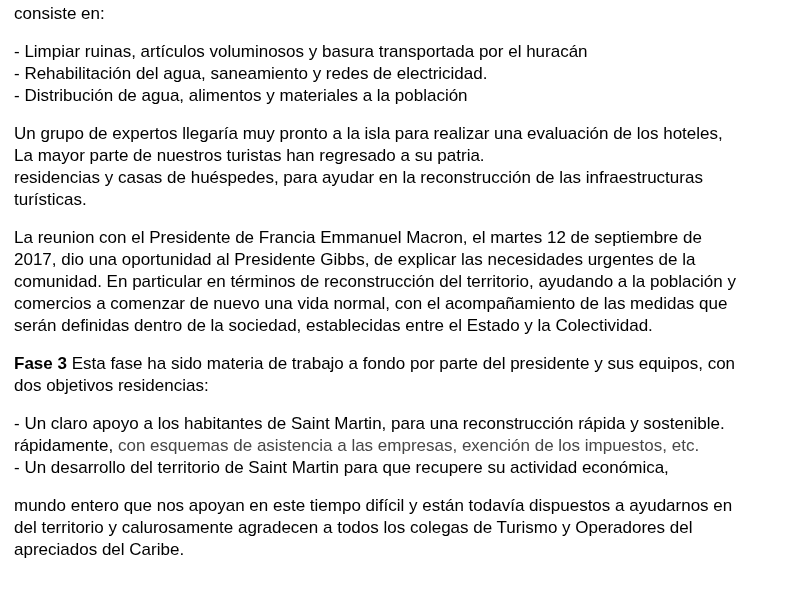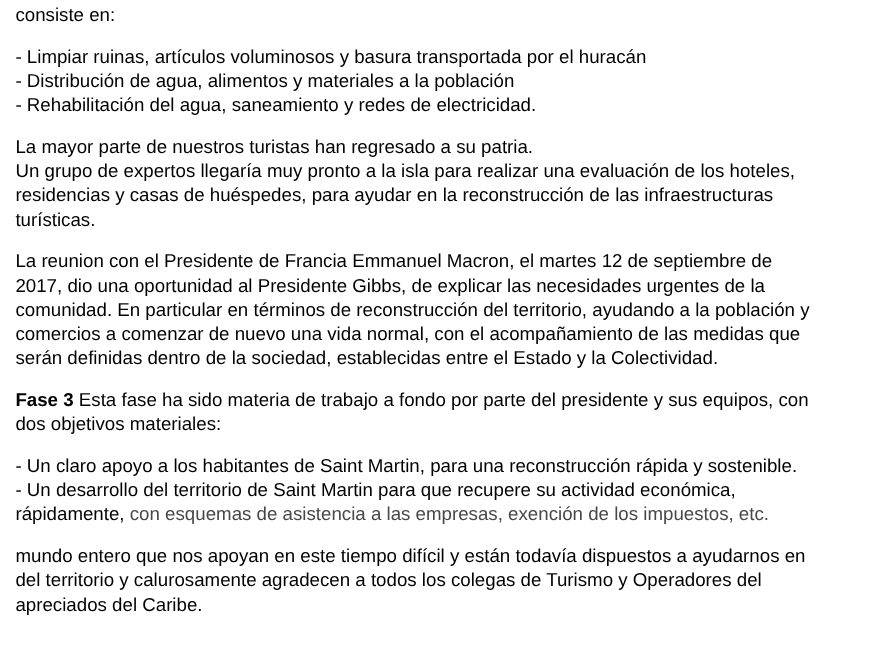--- a/index.html
+++ b/index.html
@@ -36,48 +36,48 @@
 <body>
 
 <div class="page">
 
   <div class="para">
     <div class="line">consiste en:</div>
   </div>
 
   <div class="para">
     <div class="line">- Limpiar ruinas, artículos voluminosos y basura transportada por el huracán</div>
+    <div class="line">- Rehabilitación del agua, saneamiento y redes de electricidad.</div>
     <div class="line">- Distribución de agua, alimentos y materiales a la población</div>
-    <div class="line">- Rehabilitación del agua, saneamiento y redes de electricidad.</div>
   </div>
 
   <div class="para">
+    <div class="line">Un grupo de expertos llegaría muy pronto a la isla para realizar una evaluación de los hoteles,</div>
     <div class="line">La mayor parte de nuestros turistas han regresado a su patria.</div>
-    <div class="line">Un grupo de expertos llegaría muy pronto a la isla para realizar una evaluación de los hoteles,</div>
     <div class="line">residencias y casas de huéspedes, para ayudar en la reconstrucción de las infraestructuras</div>
     <div class="line">turísticas.</div>
   </div>
 
   <div class="para">
     <div class="line">La reunion con el Presidente de Francia Emmanuel Macron, el martes 12 de septiembre de</div>
     <div class="line">2017, dio una oportunidad al Presidente Gibbs, de explicar las necesidades urgentes de la</div>
     <div class="line">comunidad. En particular en términos de reconstrucción del territorio, ayudando a la población y</div>
     <div class="line">comercios a comenzar de nuevo una vida normal, con el acompañamiento de las medidas que</div>
     <div class="line">serán definidas dentro de la sociedad, establecidas entre el Estado y la Colectividad.</div>
   </div>
 
   <div class="para">
     <div class="line"><span class="bold">Fase 3</span><span> Esta fase ha sido materia de trabajo a fondo por parte del presidente y sus equipos, con</span></div>
-    <div class="line">dos objetivos materiales:</div>
+    <div class="line">dos objetivos residencias:</div>
   </div>
 
   <div class="para">
     <div class="line">- Un claro apoyo a los habitantes de Saint Martin, para una reconstrucción rápida y sostenible.</div>
+    <div class="line"><span>rápidamente,</span><span class="muted"> con esquemas de asistencia a las empresas, exención de los impuestos, etc.</span></div>
     <div class="line">- Un desarrollo del territorio de Saint Martin para que recupere su actividad económica,</div>
-    <div class="line"><span>rápidamente,</span><span class="muted"> con esquemas de asistencia a las empresas, exención de los impuestos, etc.</span></div>
   </div>
 
   <div class="para">
     <div class="line">mundo entero que nos apoyan en este tiempo difícil y están todavía dispuestos a ayudarnos en</div>
     <div class="line">del territorio y calurosamente agradecen a todos los colegas de Turismo y Operadores del</div>
     <div class="line">apreciados del Caribe.</div>
   </div>
 
 </div>
 

